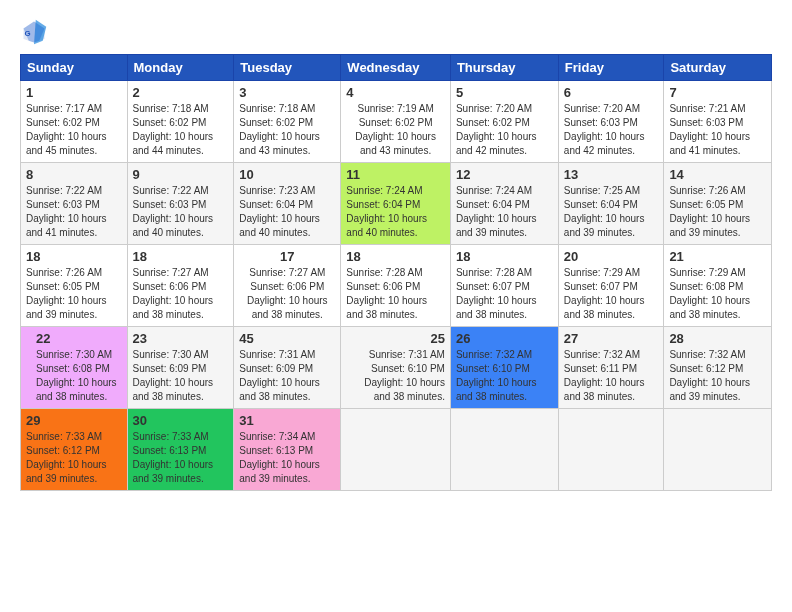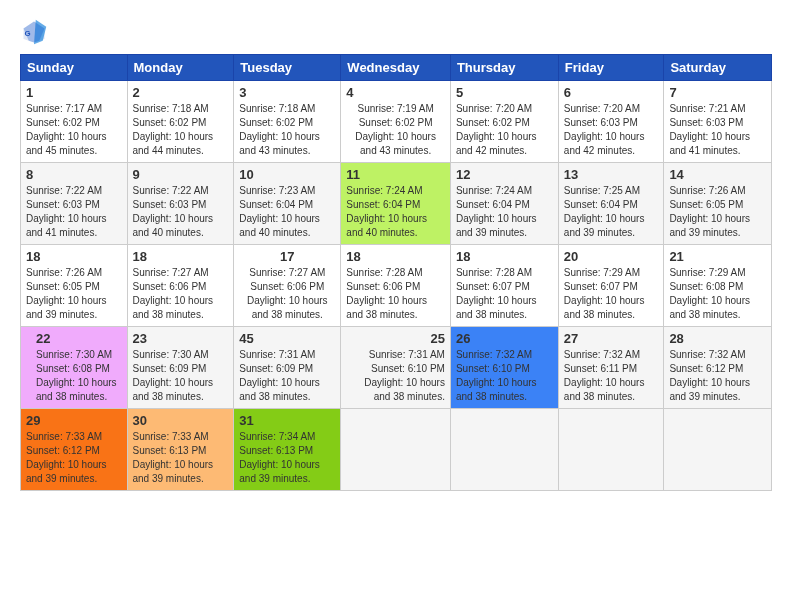--- a/index.html
+++ b/index.html
@@ -338,28 +338,28 @@
           </td>
         </tr>
         <tr>
           <td style="background: #f97316;">
             <span class="day-num">29</span>
             <div class="day-info" style="white-space: pre-line;">Sunrise: 7:33 AM
 Sunset: 6:12 PM
 Daylight: 10 hours
 and 39 minutes.</div>
           </td>
-          <td style="background: #fdba74;">
+          <td style="background: #22c55e;">
             <span class="day-num">30</span>
             <div class="day-info" style="white-space: pre-line;">Sunrise: 7:33 AM
 Sunset: 6:13 PM
 Daylight: 10 hours
 and 39 minutes.</div>
           </td>
-          <td style="background: #84cc16;">
+          <td style="background: #f9a8d4;">
             <span class="day-num">31</span>
             <div class="day-info" style="white-space: pre-line;">Sunrise: 7:34 AM
 Sunset: 6:13 PM
 Daylight: 10 hours
 and 39 minutes.</div>
           </td>
           <td class="empty-cell"></td>
           <td class="empty-cell"></td>
           <td class="empty-cell"></td>
           <td class="empty-cell"></td>

